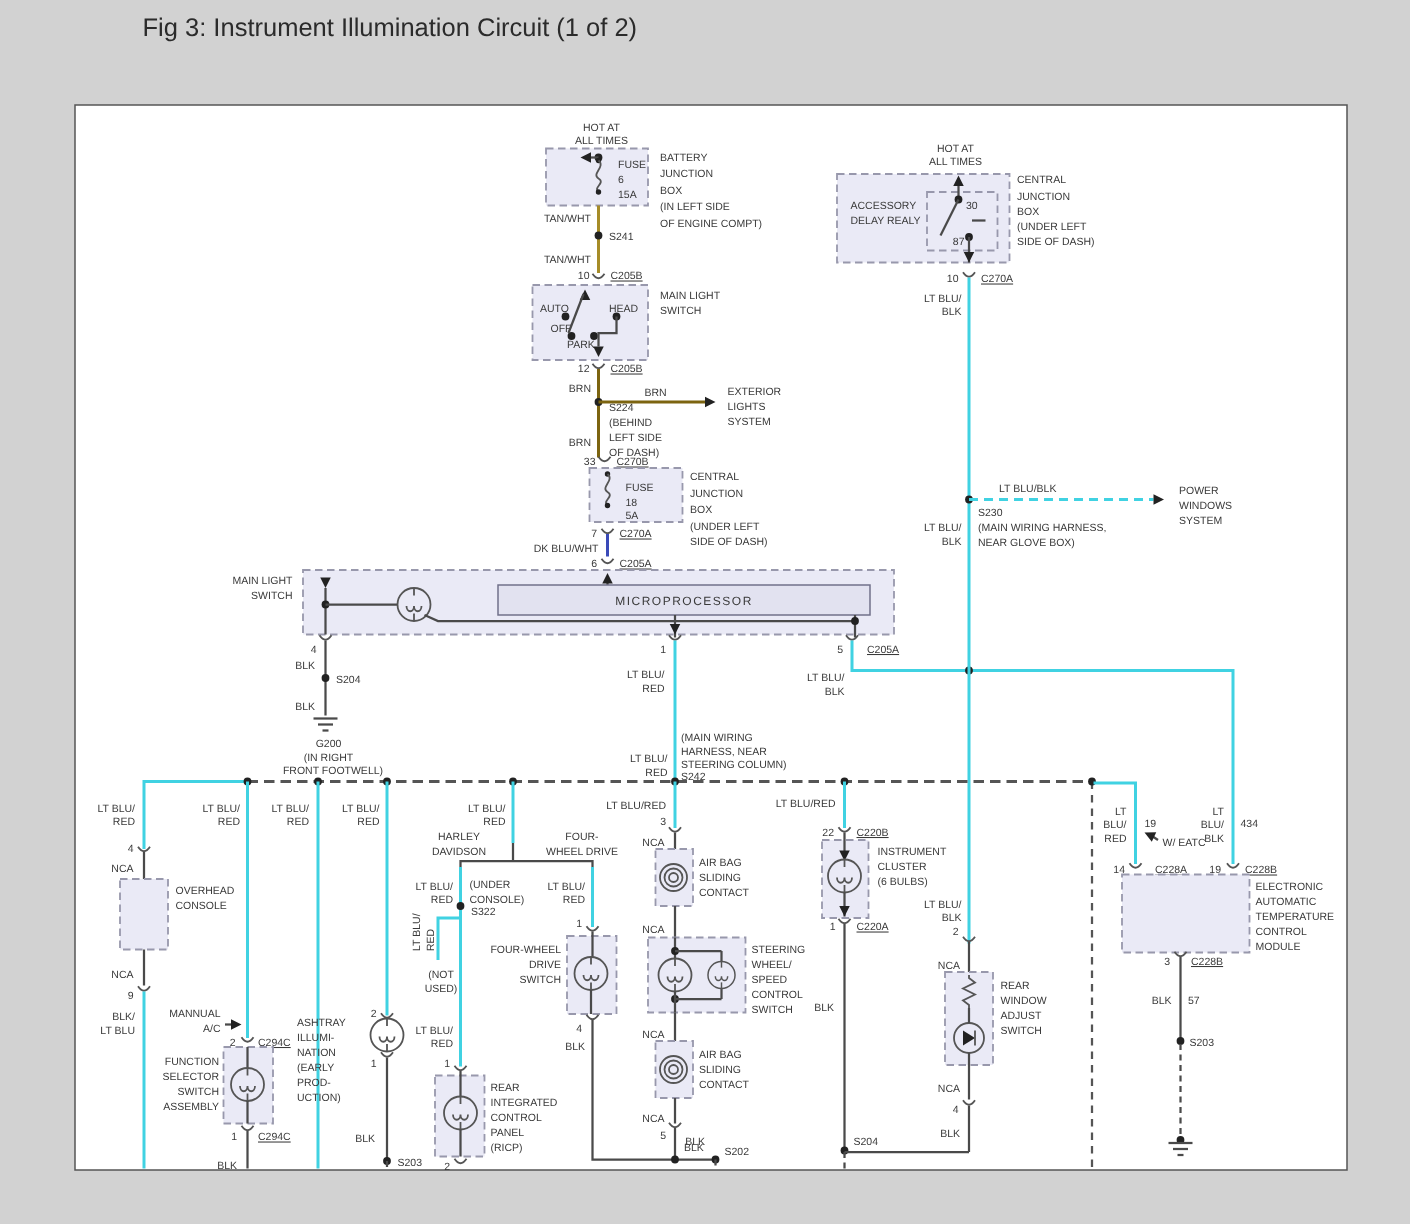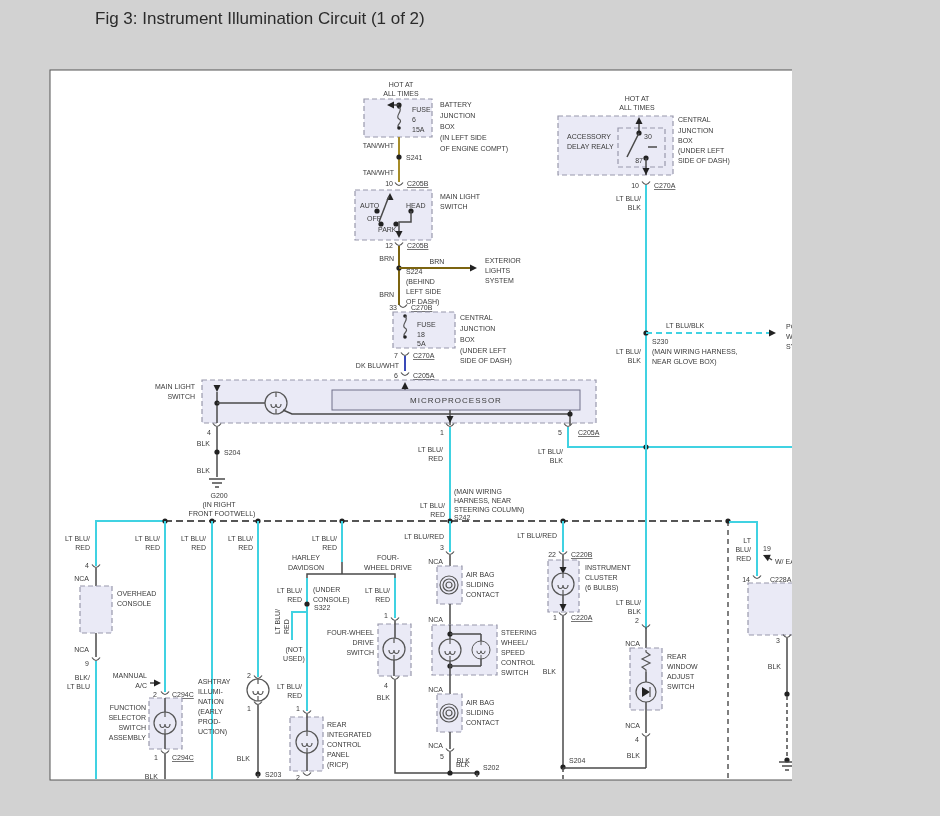--- a/index.html
+++ b/index.html
@@ -1,16 +1,16 @@
 <!DOCTYPE html>
 <html><head>
 <meta charset="utf-8">
 <style>
   html,body{margin:0;padding:0;background:#d2d2d2;}
-  .stage{position:relative;width:792px;height:816px;background:#fca5a5;overflow:hidden;}
+  .stage{position:relative;width:940px;height:816px;background:#fca5a5;overflow:hidden;}
   svg{display:block;}
   .title{font:17px "Liberation Sans", sans-serif;fill:#2b2b2b;}
   .t{font:7px "Liberation Sans", sans-serif;fill:#3a3a3a;}
   .mp{font:8px "Liberation Sans", sans-serif;fill:#3a3a3a;letter-spacing:1px;}
   .e{text-anchor:end;} .m{text-anchor:middle;}
   .u{text-decoration:underline;}
   .wc{stroke:#40d2e2;stroke-width:2;fill:none;}
   .wcd{stroke:#40d2e2;stroke-width:2;fill:none;stroke-dasharray:6,4;}
   .wt{stroke:#a68c28;stroke-width:2;fill:none;}
   .wb{stroke:#7c6410;stroke-width:2;fill:none;}

